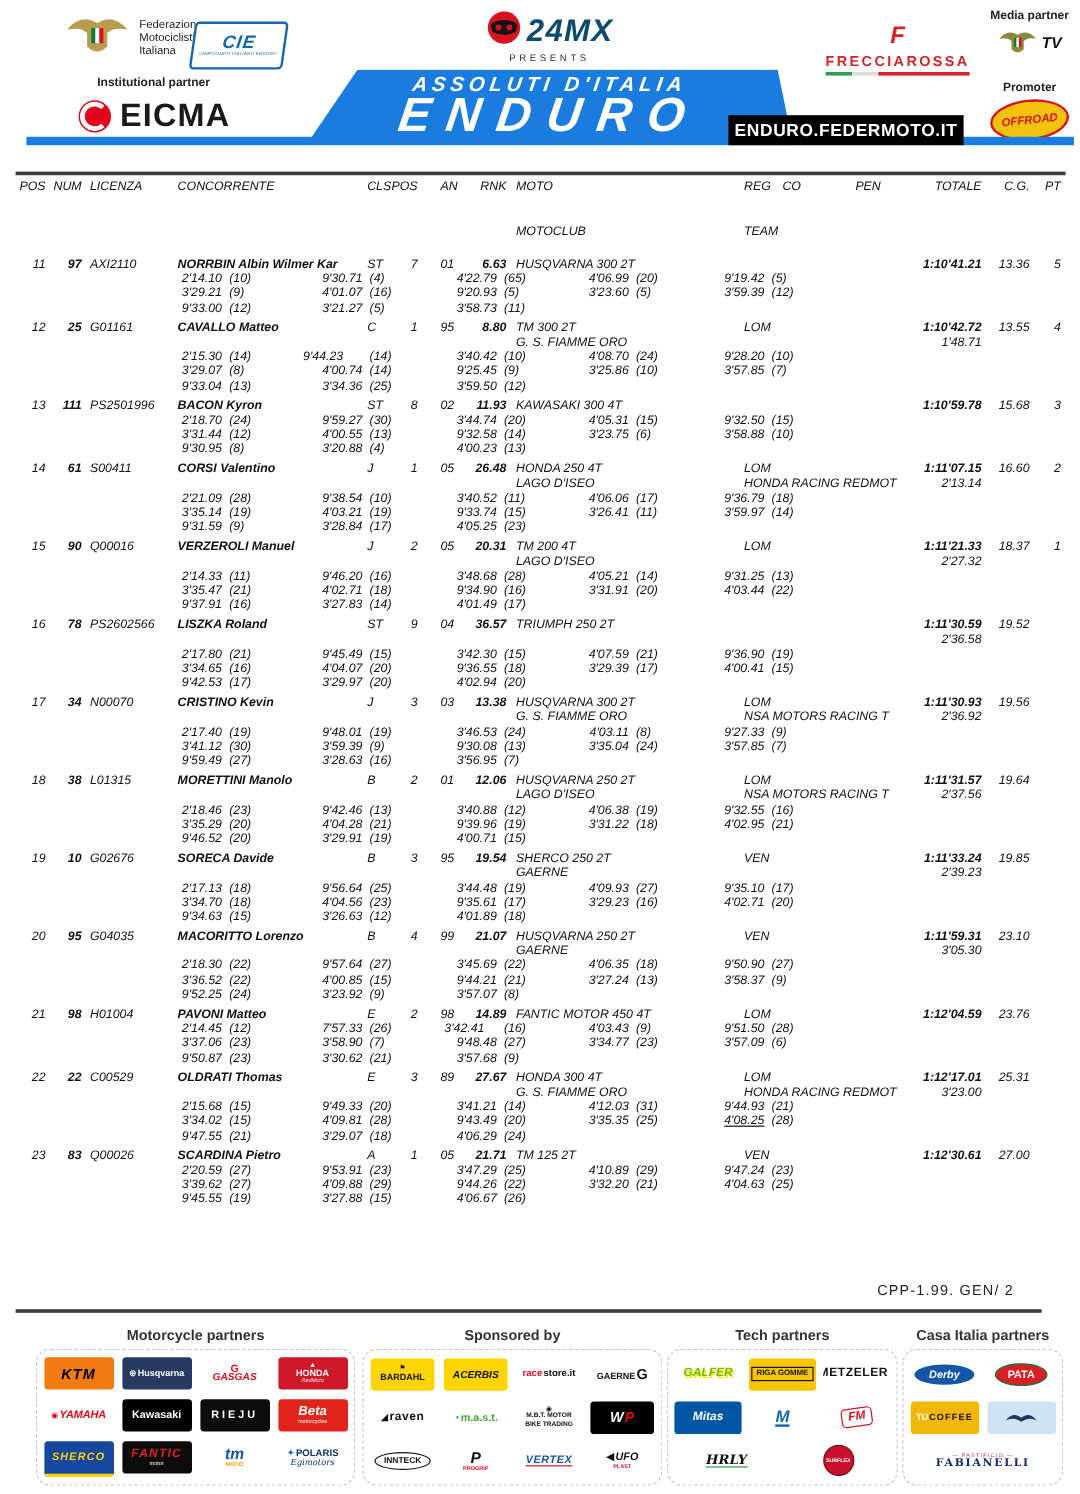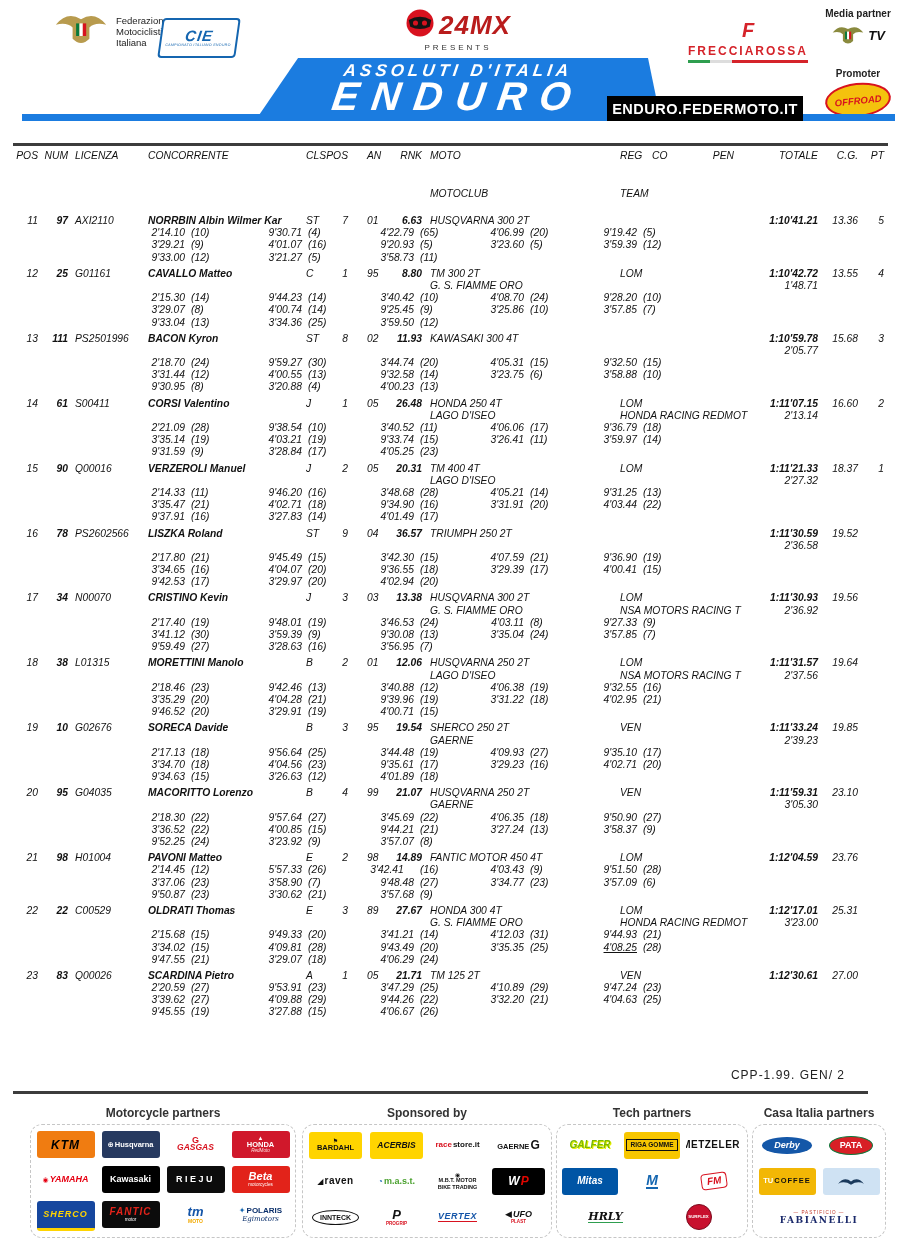--- a/index.html
+++ b/index.html
@@ -8,21 +8,21 @@
   
   .hdr{position:absolute;left:0;top:0;width:900px;height:140px;}
   .fmi-block{position:absolute;left:52px;top:8px;display:flex;align-items:center;gap:6px;}
   .fmi-text{font-size:9.5px;line-height:11px;color:#222;}
   .cie-box{position:absolute;left:160px;top:18px;width:74px;height:36px;border:2px solid #1566b0;
            border-radius:4px;transform:skewX(-8deg);display:flex;flex-direction:column;align-items:center;justify-content:center;background:#fff;}
   .cie-main{font-weight:900;font-style:italic;font-size:15px;color:#1566b0;letter-spacing:1px;line-height:14px;}
   .cie-sub{font-size:3.6px;color:#1566b0;letter-spacing:.3px;}
   .mx-block{position:absolute;left:383px;top:8px;width:150px;text-align:center;}
   .mx-row{display:flex;align-items:center;justify-content:center;gap:4px;}
-  .mx-text{font-weight:900;font-style:italic;font-size:26px;letter-spacing:1px;color:#b91c1c;}
+  .mx-text{font-weight:900;font-style:italic;font-size:26px;letter-spacing:1px;color:#0c4a6e;}
   .presents{font-size:8px;letter-spacing:3px;color:#333;margin-top:1px;}
   .frecc{position:absolute;left:688px;top:20px;width:120px;text-align:center;}
   .frecc-f{font-weight:900;font-style:italic;font-size:20px;color:#d5232a;line-height:20px;}
   .frecc-t{font-weight:700;font-size:12px;letter-spacing:2px;color:#d5232a;margin-top:4px;}
   .frecc-bar{display:flex;height:2.5px;margin-top:2px;}
   .fb-g{width:22px;background:#2e9e4f;}.fb-w{width:22px;background:#ddd;}.fb-r{flex:1;background:#d5232a;}
   .media-label,.promoter-label,.inst-label{font-size:10px;font-weight:700;color:#222;}
   .media-block{position:absolute;left:822px;top:8px;width:72px;text-align:center;}
   .media-logo{display:flex;align-items:center;justify-content:center;gap:3px;margin-top:3px;}
   .tv-text{font-weight:900;font-size:13px;font-style:italic;color:#111;}
@@ -189,20 +189,30 @@
       </div>
     </div>
 
     <div class="promoter-block">
       <div class="promoter-label">Promoter</div>
       <div class="offroad">
         <span>OFFROAD</span>
       </div>
     </div>
 
+    <div class="inst-block">
+      <div class="inst-label">Institutional partner</div>
+      <div class="eicma-row">
+        <svg width="30" height="30" viewBox="0 0 20 20">
+          <circle cx="10" cy="10" r="9" fill="#e2001a"></circle>
+          <path d="M14.5 5 A6.8 6.8 0 1 0 14.5 15" stroke="#fff" stroke-width="2.6" fill="none"></path>
+        </svg>
+        <span class="eicma-text">EICMA</span>
+      </div>
+    </div>
 
     <div class="banner-strip"></div>
     <div class="banner"></div>
     <div class="banner-t1">ASSOLUTI D'ITALIA</div>
     <div class="banner-t2">ENDURO</div>
     <div class="url-box">ENDURO.FEDERMOTO.IT</div>
   </div>
 
   <div class="rule1"></div>
 
@@ -296,21 +306,21 @@
           <span class="c-cg">13.55</span>
           <span class="c-pt">4</span>
         </div>
         <div class="rl">
           <span class="c-club">G. S. FIAMME ORO</span>
           <span class="c-gap">1'48.71</span>
         </div>
         <div class="rl">
           <span class="lt" style="left: 131px;">2'15.30</span>
           <span class="lr" style="left: 191px;">(14)</span>
-          <span class="lt" style="left: 248px;">9'44.23</span>
+          <span class="lt" style="left: 232px;">9'44.23</span>
           <span class="lr" style="left: 308px;">(14)</span>
           <span class="lt" style="left: 360px;">3'40.42</span>
           <span class="lr" style="left: 420px;">(10)</span>
           <span class="lt" style="left: 470px;">4'08.70</span>
           <span class="lr" style="left: 530px;">(24)</span>
           <span class="lt" style="left: 583px;">9'28.20</span>
           <span class="lr" style="left: 643px;">(10)</span>
         </div>
         <div class="rl">
           <span class="lt" style="left: 131px;">3'29.07</span>
@@ -340,23 +350,20 @@
           <span class="c-lic">PS2501996</span>
           <span class="c-name">BACON Kyron</span>
           <span class="c-cls">ST</span>
           <span class="c-cpos">8</span>
           <span class="c-an">02</span>
           <span class="c-rnk">11.93</span>
           <span class="c-moto">KAWASAKI 300 4T</span>
           <span class="c-tot">1:10'59.78</span>
           <span class="c-cg">15.68</span>
           <span class="c-pt">3</span>
-        </div>
-        <div class="rl">
-          <span class="c-gap">2'05.77</span>
         </div>
         <div class="rl">
           <span class="lt" style="left: 131px;">2'18.70</span>
           <span class="lr" style="left: 191px;">(24)</span>
           <span class="lt" style="left: 248px;">9'59.27</span>
           <span class="lr" style="left: 308px;">(30)</span>
           <span class="lt" style="left: 360px;">3'44.74</span>
           <span class="lr" style="left: 420px;">(20)</span>
           <span class="lt" style="left: 470px;">4'05.31</span>
           <span class="lr" style="left: 530px;">(15)</span>
@@ -441,21 +448,21 @@
       <div class="row">
         <div class="rl">
           <span class="c-pos">15</span>
           <span class="c-num">90</span>
           <span class="c-lic">Q00016</span>
           <span class="c-name">VERZEROLI Manuel</span>
           <span class="c-cls">J</span>
           <span class="c-cpos">2</span>
           <span class="c-an">05</span>
           <span class="c-rnk">20.31</span>
-          <span class="c-moto">TM 400 4T</span>
+          <span class="c-moto">TM 200 4T</span>
           <span class="c-reg">LOM</span>
           <span class="c-tot">1:11'21.33</span>
           <span class="c-cg">18.37</span>
           <span class="c-pt">1</span>
         </div>
         <div class="rl">
           <span class="c-club">LAGO D'ISEO</span>
           <span class="c-gap">2'27.32</span>
         </div>
         <div class="rl">
@@ -762,21 +769,21 @@
           <span class="c-an">98</span>
           <span class="c-rnk">14.89</span>
           <span class="c-moto">FANTIC MOTOR 450 4T</span>
           <span class="c-reg">LOM</span>
           <span class="c-tot">1:12'04.59</span>
           <span class="c-cg">23.76</span>
         </div>
         <div class="rl">
           <span class="lt" style="left: 131px;">2'14.45</span>
           <span class="lr" style="left: 191px;">(12)</span>
-          <span class="lt" style="left: 248px;">5'57.33</span>
+          <span class="lt" style="left: 248px;">7'57.33</span>
           <span class="lr" style="left: 308px;">(26)</span>
           <span class="lt" style="left: 360px; text-align: center;">3'42.41</span>
           <span class="lr" style="left: 420px;">(16)</span>
           <span class="lt" style="left: 470px;">4'03.43</span>
           <span class="lr" style="left: 530px;">(9)</span>
           <span class="lt" style="left: 583px;">9'51.50</span>
           <span class="lr" style="left: 643px;">(28)</span>
         </div>
         <div class="rl">
           <span class="lt" style="left: 131px;">3'37.06</span>

